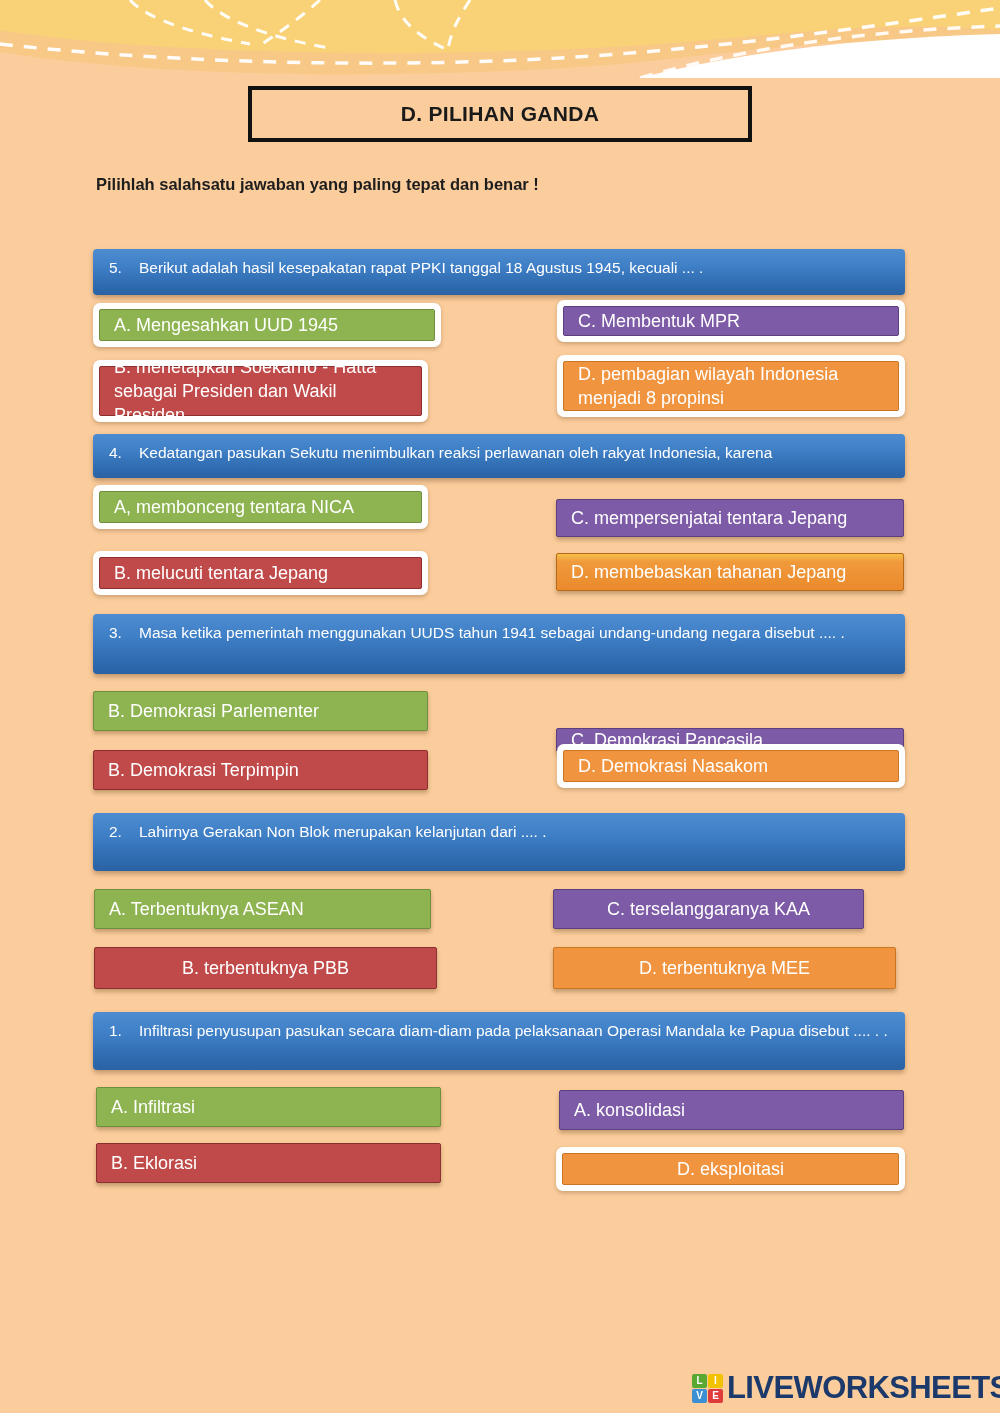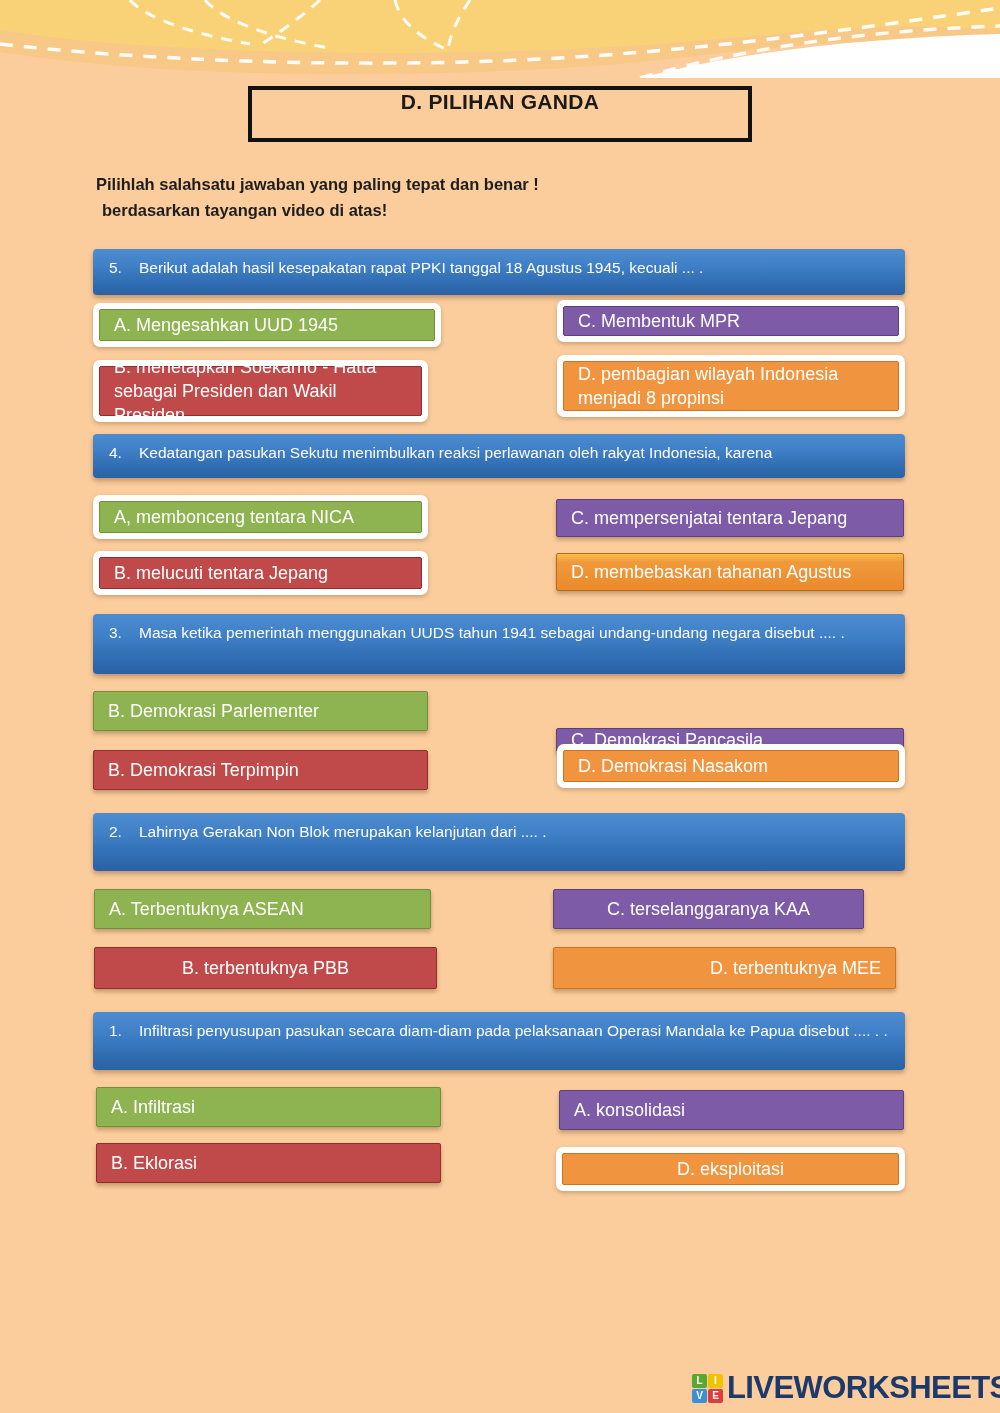--- a/index.html
+++ b/index.html
@@ -26,21 +26,21 @@
 
   
   #title-box {
     position: absolute;
     left: 248px; top: 86px;
     width: 504px; height: 56px;
     border: 4px solid #111111;
     background: #fccd9c;
     box-sizing: border-box;
     display: flex;
-    align-items: flex-start;
+    align-items: center;
     justify-content: center;
   }
   #title-box .title-text {
     font-size: 21px;
     font-weight: bold;
     letter-spacing: .3px;
     color: #1a1a1a;
   }
 
   
@@ -179,21 +179,20 @@
     <path d="M640,78 C740,52 860,38 1000,34 V78 Z" fill="#ffffff"></path>
   </svg>
 </div>
 
 <div id="title-box">
   <span class="title-text">D. PILIHAN GANDA</span>
 </div>
 
 <div id="instructions">
   <div class="line1">Pilihlah salahsatu jawaban yang paling tepat dan benar !</div>
-  <div class="line2">berdasarkan tayangan video di atas!</div>
 </div>
 
 <div class="qblock">
   <div class="qbar" style="top:249px;height:46px;">
     <div class="qrow">
       <span class="qnum">5.</span>
       <span class="qbody">Berikut adalah hasil kesepakatan rapat PPKI tanggal 18 Agustus 1945, kecuali ... .</span>
     </div>
   </div>
 
@@ -223,38 +222,38 @@
 </div>
 
 <div class="qblock">
   <div class="qbar justified" style="top:434px;height:44px;">
     <div class="qrow">
       <span class="qnum">4.</span>
       <span class="qbody qtext">Kedatangan pasukan Sekutu menimbulkan reaksi perlawanan oleh rakyat Indonesia, karena</span>
     </div>
   </div>
 
-  <div class="opt framed" style="left:93px;top:495px;width:335px;height:44px;">
+  <div class="opt framed" style="left:93px;top:485px;width:335px;height:44px;">
     <div class="inner fill-green">
         <span class="otext">A, membonceng tentara NICA</span>
       </div>
   </div>
 
   <div class="opt framed" style="left:93px;top:551px;width:335px;height:44px;">
     <div class="inner fill-red">
         <span class="otext">B. melucuti tentara Jepang</span>
       </div>
   </div>
 
   <div class="opt plain fill-purple" style="left:556px;top:499px;width:348px;height:38px;">
     <span class="otext">C. mempersenjatai tentara Jepang</span>
   </div>
 
   <div class="opt plain fill-orange-gold" style="left:556px;top:553px;width:348px;height:38px;">
-    <span class="otext">D. membebaskan tahanan Agustus</span>
+    <span class="otext">D. membebaskan tahanan Jepang</span>
   </div>
 </div>
 
 <div class="qblock">
   <div class="qbar justified" style="top:614px;height:60px;">
     <div class="qrow">
       <span class="qnum">3.</span>
       <span class="qbody qtext">Masa ketika pemerintah menggunakan UUDS tahun 1941 sebagai undang-undang negara disebut .... .</span>
     </div>
   </div>
@@ -292,21 +291,21 @@
 
   <div class="opt plain fill-red" style="left:94px;top:947px;width:343px;height:42px;text-align:center;justify-content:flex-end;">
     <span class="otext" style="text-align:center;">B. terbentuknya PBB</span>
   </div>
 
   <div class="opt plain fill-purple" style="left:553px;top:889px;width:311px;height:40px;justify-content:center;">
     <span class="otext" style="text-align:center;">C. terselanggaranya KAA</span>
   </div>
 
   <div class="opt plain fill-orange" style="left:553px;top:947px;width:343px;height:42px;justify-content:center;">
-    <span class="otext" style="text-align:right;">D. terbentuknya MEE</span>
+    <span class="otext" style="text-align:center;">D. terbentuknya MEE</span>
   </div>
 </div>
 
 <div class="qblock">
   <div class="qbar" style="top:1012px;height:58px;">
     <div class="qrow">
       <span class="qnum">1.</span>
       <span class="qbody">Infiltrasi penyusupan pasukan secara diam-diam pada pelaksanaan Operasi Mandala ke Papua disebut .... . .</span>
     </div>
   </div>

